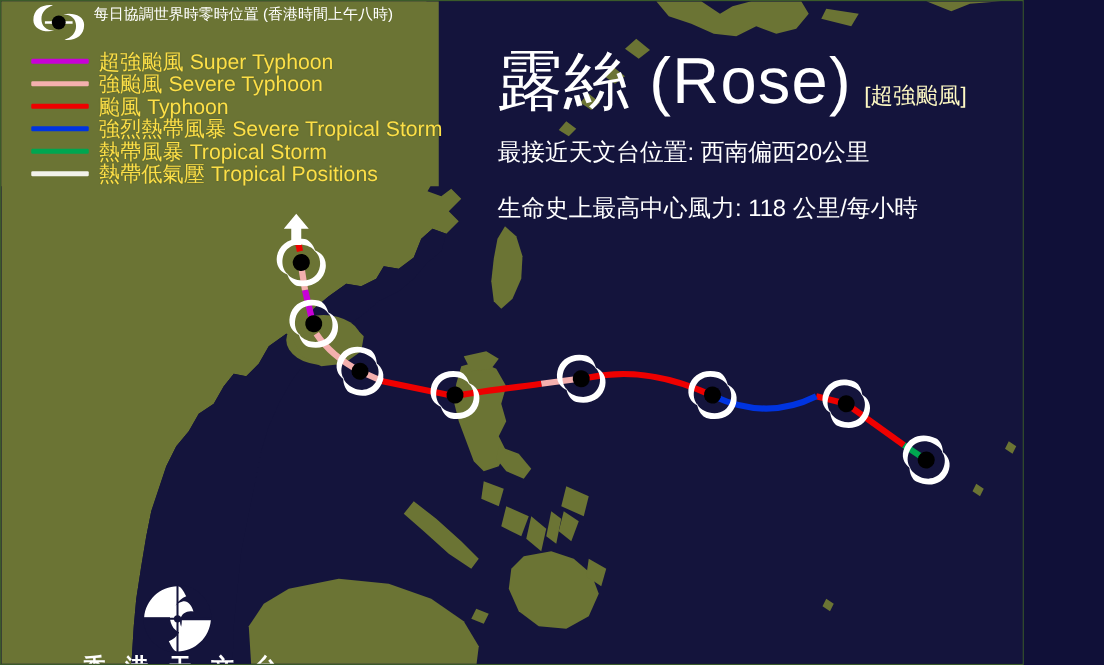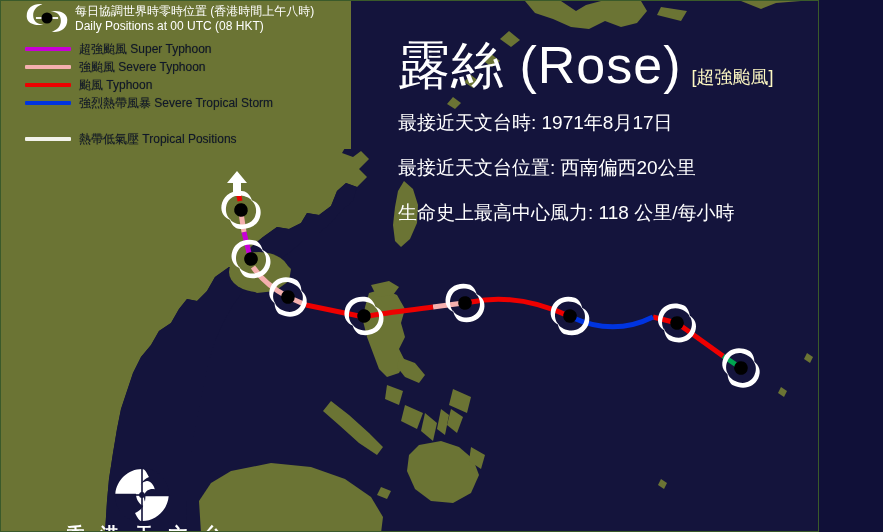--- a/index.html
+++ b/index.html
@@ -26,21 +26,21 @@
   .lg-row{
     position:absolute;left:24px;
     display:flex;align-items:center;
     height:16px;
     white-space:nowrap;
   }
   .lg-swatch{
     width:46px;height:4px;margin-right:8px;flex:0 0 46px;border-radius:1px;
   }
   .lg-text{
-    font-size:12px;color:#0f172a;line-height:13px;
+    font-size:17px;color:#fde047;line-height:13px;
     text-shadow:0 0 1px rgba(0,0,0,.35);
   }
   #lg-daily{
     position:absolute;left:22px;top:2px;
     display:flex;align-items:flex-start;
   }
   #lg-daily .icon-wrap{width:48px;height:30px;flex:0 0 48px;margin-right:4px;}
   #lg-daily .two-line{display:flex;flex-direction:column;justify-content:center;padding-top:1px;}
   #lg-daily .two-line span{font-size:12px;color:#fff;line-height:15px;}
 
@@ -244,52 +244,54 @@
             M22,2 C22,12 14,16 5,15
             C11,13 15,9 15,3
             C15,-3 11,-7 4,-7
             C12,-9 22,-6 22,2 Z"></path>
           <path fill="#ffffff" d="M-12,-1 L12,-1 L12,1 L-12,1 Z"></path>
           <circle cx="0" cy="0" r="6" fill="#000000"></circle>
         </svg>
       </div>
       <div class="two-line">
         <span>每日協調世界時零時位置 (香港時間上午八時)</span>
-        <span>Daily Positions at 00 UTC (08 HKT)</span>
       </div>
     </div>
 
     <div class="lg-row" style="top:40px">
       <span class="lg-swatch" style="background:#c800d7"></span>
       <span class="lg-text"><span>超強颱風</span> <span>Super Typhoon</span></span>
     </div>
     <div class="lg-row" style="top:76px">
       <span class="lg-swatch" style="background:#ee0000"></span>
       <span class="lg-text"><span>颱風</span> <span>Typhoon</span></span>
     </div>
     <div class="lg-row" style="top:58px">
       <span class="lg-swatch" style="background:#f4b0ae"></span>
       <span class="lg-text"><span>強颱風</span> <span>Severe Typhoon</span></span>
     </div>
     <div class="lg-row" style="top:94px">
       <span class="lg-swatch" style="background:#0034e0"></span>
       <span class="lg-text"><span>強烈熱帶風暴</span> <span>Severe Tropical Storm</span></span>
+    </div>
+    <div class="lg-row" style="top:112px">
+      <span class="lg-swatch" style="background:#00a650"></span>
+      <span class="lg-text"><span>熱帶風暴</span> <span>Tropical Storm</span></span>
     </div>
     <div class="lg-row" style="top:130px">
       <span class="lg-swatch" style="background:#f2f2ea"></span>
       <span class="lg-text"><span>熱帶低氣壓</span> <span>Tropical Positions</span></span>
     </div>
   </div>
 
   <div id="info">
     <div id="title-line">
       <span id="storm-name">露絲 (Rose)</span>
       <span id="storm-class">[超強颱風]</span>
     </div>
-    <div class="info-line">最接近天文台時: 1971年8月17日</div>
     <div class="info-line">最接近天文台位置: 西南偏西20公里</div>
     <div class="info-line">生命史上最高中心風力: 118 公里/每小時</div>
   </div>
 
   <div id="hko">
     <div id="hko-mark">
       <svg viewBox="0 0 100 100" width="58" height="58">
         <circle cx="50" cy="50" r="47" fill="#14143c"></circle>
         <path fill="#ffffff" d="
           M50,5 C26,5 6,24 4,48 L44,48

